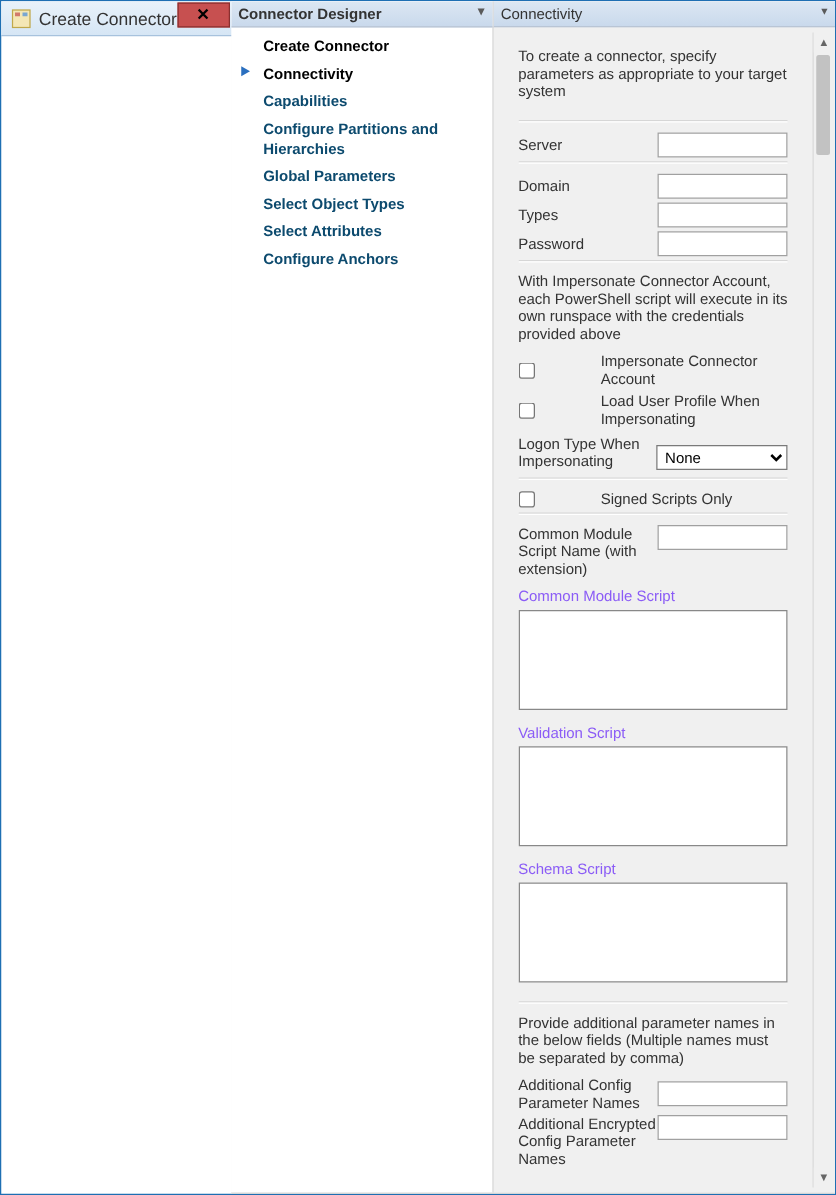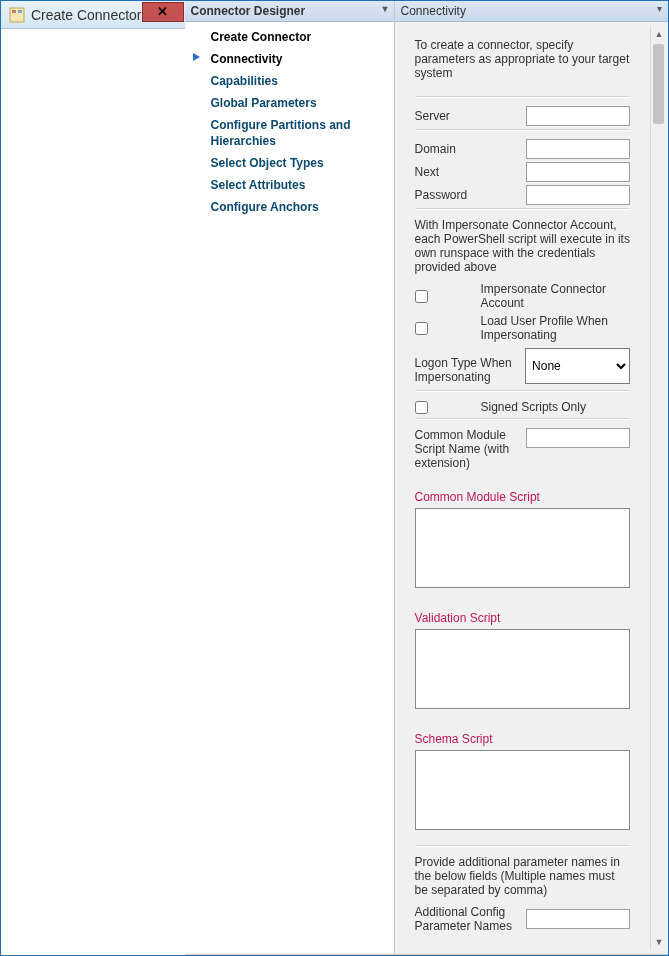--- a/index.html
+++ b/index.html
@@ -190,30 +190,30 @@
   .select-row{
     display:flex;
     align-items:flex-end;
     margin:6px 0;
   }
   .select-row .slabel{
     width:200px;
   }
   .win-select{
     width:185px;
-    height:36px;
+    height:20px;
     border:1px solid #7a7a7a;
     background:#fff;
     font:inherit;
     padding:0 2px;
   }
   .textarea-label{
-    margin-top:20px;
+    margin-top:8px;
     margin-bottom:4px;
-    color:#be185d;
+    color:#8b5cf6;
   }
   .win-textarea{
     width:100%;
     height:80px;
     border:1px solid #888;
     background:#fff;
     resize:none;
     font:inherit;
   }
   .button-bar{
@@ -256,22 +256,22 @@
     </div>
   </div>
 
   <div class="client">
     <div class="nav-col">
       <div class="panel-header">Connector Designer</div>
       <div class="nav-list">
         <div class="nav-item primary">Create Connector</div>
         <div class="nav-item active">Connectivity</div>
         <div class="nav-item">Capabilities</div>
+        <div class="nav-item">Configure Partitions and Hierarchies</div>
         <div class="nav-item">Global Parameters</div>
-        <div class="nav-item">Configure Partitions and Hierarchies</div>
         <div class="nav-item">Select Object Types</div>
         <div class="nav-item">Select Attributes</div>
         <div class="nav-item">Configure Anchors</div>
       </div>
     </div>
 
     <div class="content-col">
       <div class="panel-header">Connectivity</div>
       <div class="content-body">
 
@@ -283,21 +283,21 @@
             <div class="field-label">Server</div>
             <div class="field-input"><input type="text" value="" style=""></div>
           </div>
           <div class="hr"></div>
 
           <div class="field-row">
             <div class="field-label">Domain</div>
             <div class="field-input"><input type="text" value="" style=""></div>
           </div>
           <div class="field-row">
-            <div class="field-label">Next</div>
+            <div class="field-label">Types</div>
             <div class="field-input"><input type="text" value="" style=""></div>
           </div>
           <div class="field-row">
             <div class="field-label">Password</div>
             <div class="field-input"><input type="password" value="" style=""></div>
           </div>
           <div class="hr"></div>
 
           <div class="section-text">With Impersonate Connector Account, each PowerShell script will execute in its own runspace with the credentials provided above</div>
 
@@ -338,20 +338,24 @@
           <div class="textarea-label">Schema Script</div>
           <textarea class="win-textarea" style=""></textarea>
 
           <div class="hr" style="margin-top:12px;"></div>
           <div class="section-text">Provide additional parameter names in the below fields (Multiple names must be separated by comma)</div>
 
           <div class="field-row">
             <div class="field-label" style="width:200px;">Additional Config Parameter Names</div>
             <div class="field-input"><input type="text" value="" style=""></div>
           </div>
+          <div class="field-row" style="align-items:flex-start;">
+            <div class="field-label" style="width:200px;">Additional Encrypted Config Parameter Names</div>
+            <div class="field-input"><input type="text" value="" style=""></div>
+          </div>
         </div>
 
         <div class="vscrollbar">
           <div class="arrow">▲</div>
           <div class="thumb"></div>
           <div class="arrow bottom">▼</div>
         </div>
 
       </div>
     </div>

